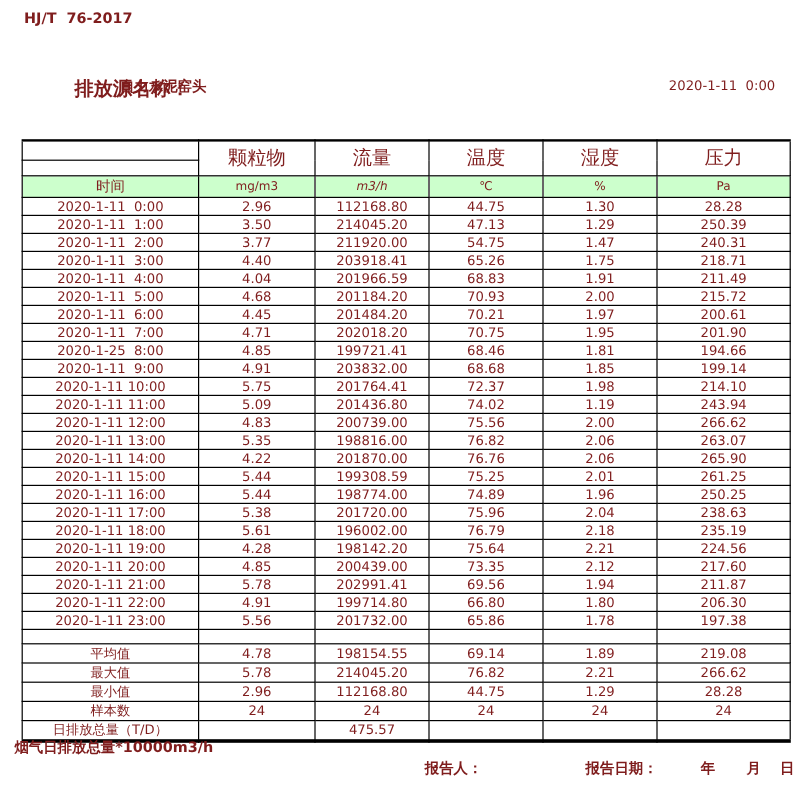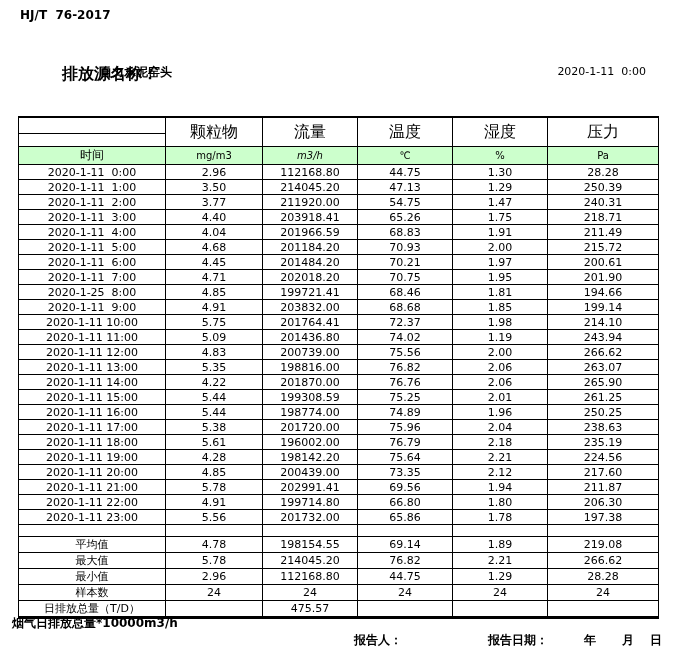--- a/index.html
+++ b/index.html
@@ -1,18 +1,18 @@
 <!DOCTYPE html>
 <html><head>
 <meta charset="utf-8">
 <style>
   html,body{margin:0;padding:0;background:#fff;}
   .page{
     position:relative;width:676px;height:658px;background:#fff;
-    font-family:"DejaVu Sans","Liberation Sans",sans-serif;color:#000000;overflow:hidden;
+    font-family:"DejaVu Sans","Liberation Sans",sans-serif;color:#7f1d1d;overflow:hidden;
   }
   .std{position:absolute;left:20px;top:8px;font-size:12px;font-weight:bold;white-space:pre;}
   .title{position:absolute;left:0;top:28px;width:676px;text-align:center;font-size:16px;font-weight:bold;letter-spacing:1px;}
   .src-label{position:absolute;left:18px;top:64px;font-size:16px;font-weight:bold;margin-left:44px;}
   .src-name{position:absolute;left:100px;top:64px;font-size:12px;font-weight:bold;}
   .date{position:absolute;right:30px;top:65px;font-size:11px;white-space:pre;}
   table.report{
     position:absolute;left:18px;top:116px;width:640px;
     border-collapse:collapse;table-layout:fixed;
     border-left:1px solid #000;border-right:1px solid #000;

